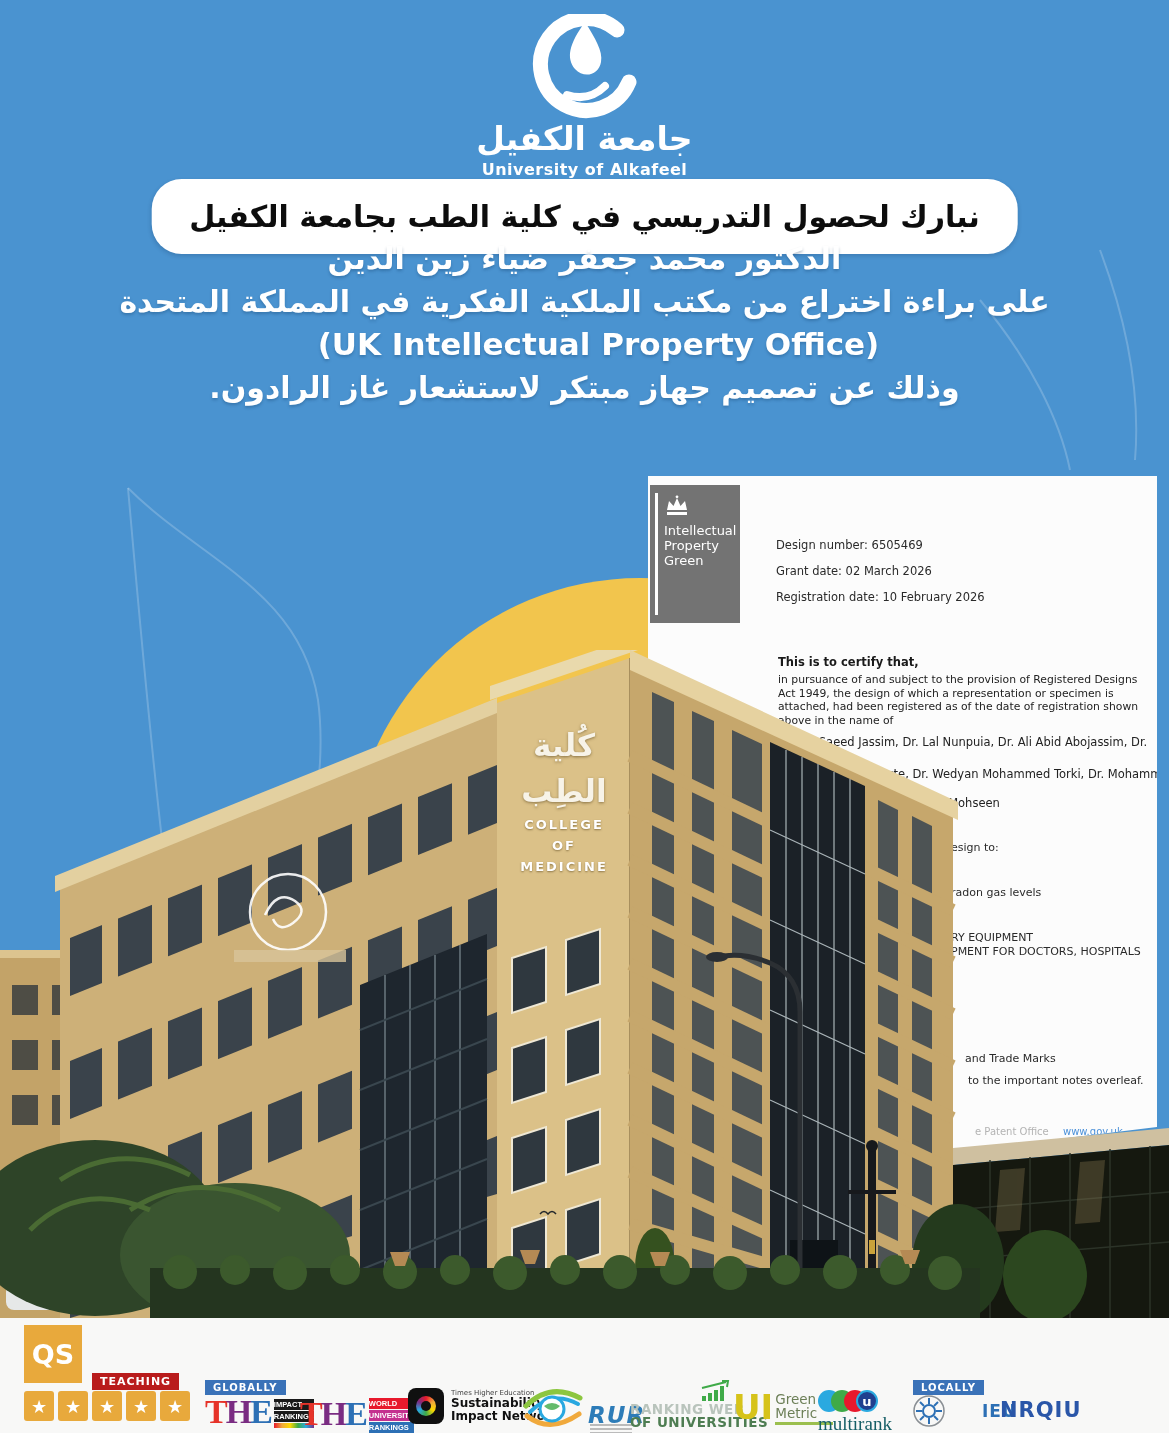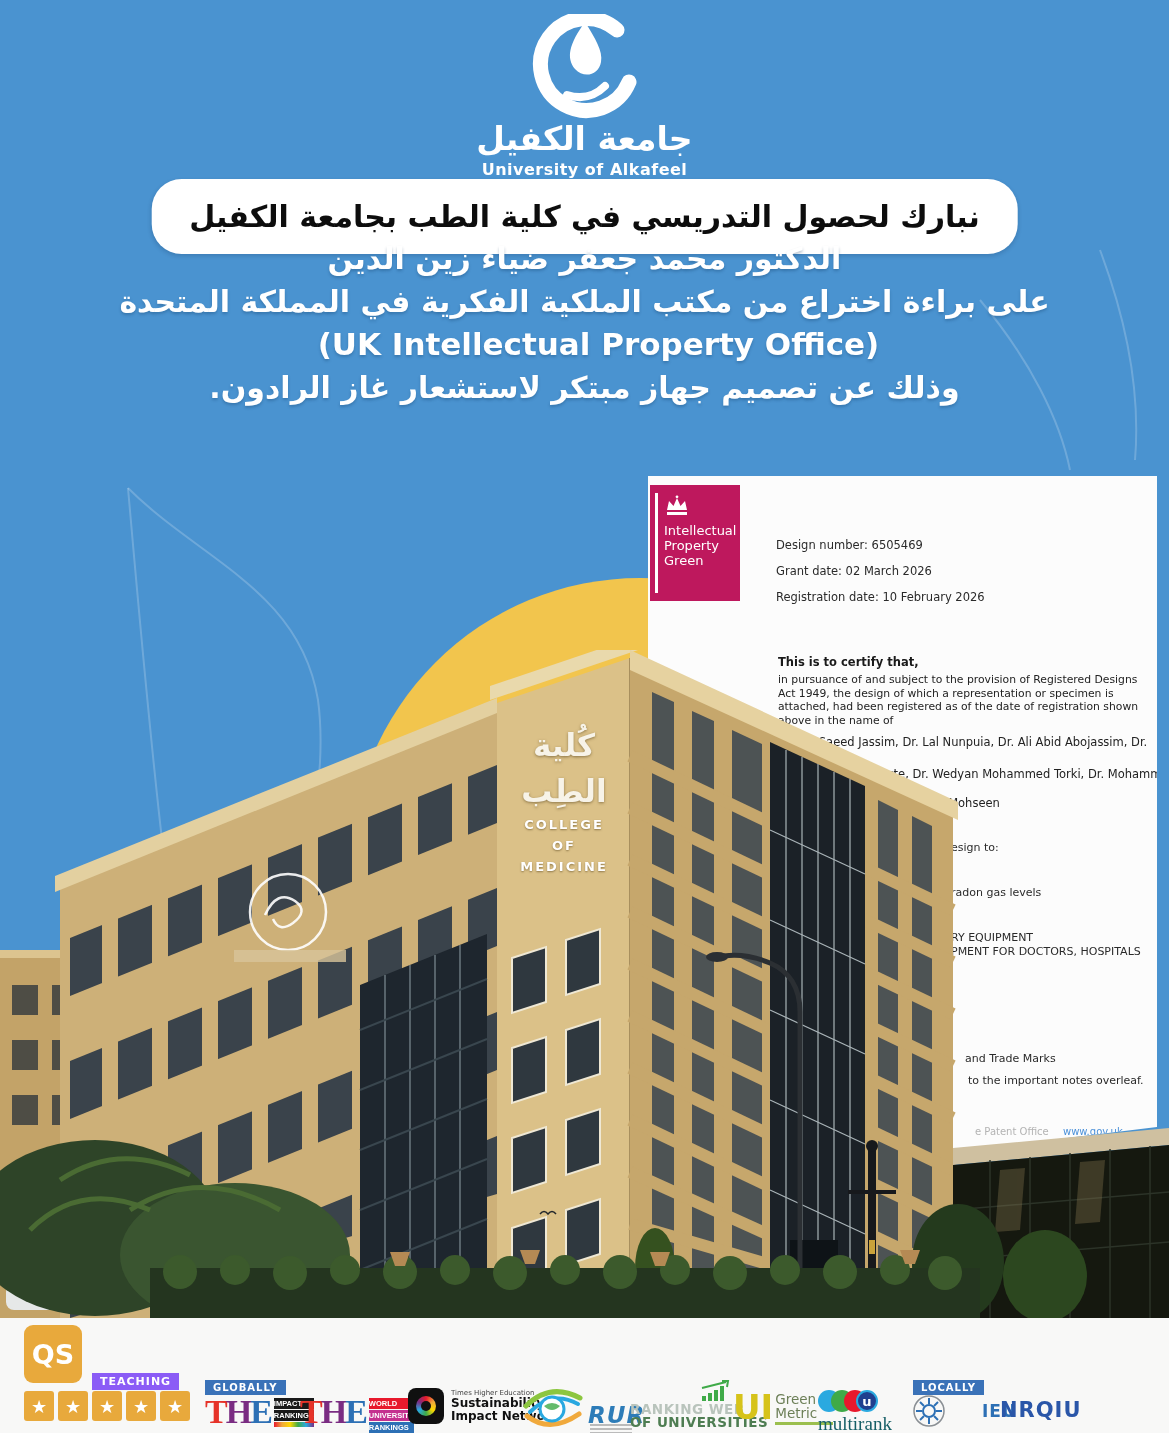--- a/index.html
+++ b/index.html
@@ -32,21 +32,21 @@
   
   .sun{position:absolute;left:350px;top:578px;width:580px;height:580px;border-radius:50%;
     background:#f2c54d;z-index:1;}
   
   .certificate{
     position:absolute;left:648px;top:476px;width:509px;height:700px;z-index:2;
     background:#fcfcfc;color:#222;
     clip-path:polygon(0 0,100% 0,100% 93%,55% 97%,0 100%);
     box-shadow:2px 3px 8px rgba(0,30,60,.25);
   }
-  .ipo-box{position:absolute;left:2px;top:9px;width:90px;height:116px;background:#be185d;}
+  .ipo-box{position:absolute;left:2px;top:9px;width:90px;height:138px;background:#737373;}
   .ipo-box::before{content:"";position:absolute;left:5px;top:8px;bottom:8px;width:3px;background:#fff;}
   .ipo-crown{position:absolute;left:14px;top:10px;}
   .ipo-text{position:absolute;left:14px;top:38px;color:#fff;font-size:13px;line-height:15px;font-weight:400;}
   .cert-title{position:absolute;left:128px;top:22px;width:370px;font-size:17px;font-weight:700;color:#111;}
   .cert-meta{position:absolute;left:128px;font-size:11.5px;color:#2a2a2a;}
   .m1{top:62px;} .m2{top:88px;} .m3{top:114px;}
   .cert-certify{position:absolute;left:130px;top:179px;font-size:11.5px;font-weight:700;color:#1a1a1a;}
   .cert-body{position:absolute;left:130px;top:197px;width:368px;font-size:10.8px;line-height:13.5px;color:#222;}
   .cert-names1{position:absolute;left:132px;top:259px;font-size:11.5px;color:#222;white-space:nowrap;}
   .cert-names2{position:absolute;left:170px;top:291px;font-size:11.5px;color:#222;white-space:nowrap;}
@@ -64,29 +64,29 @@
   .building{position:absolute;left:0;top:650px;z-index:3;}
   .sign{position:absolute;left:503px;top:722px;width:122px;z-index:4;text-align:center;color:#fff;}
   .sign .ar{font-size:31px;font-weight:700;line-height:46px;color:#f7f3e8;
     text-shadow:0 1px 3px rgba(90,70,30,.6);direction:rtl;}
   .sign .en{font-size:13px;font-weight:700;letter-spacing:2px;line-height:21px;
     text-shadow:0 1px 2px rgba(90,70,30,.6);}
   
   .footer{position:absolute;left:0;top:1318px;width:1169px;height:115px;background:#f8f8f7;z-index:5;}
   .fitem{position:absolute;}
   .qs-square{left:24px;top:7px;width:58px;height:58px;background:#e8a93c;color:#fff;
-    font-size:27px;font-weight:700;display:flex;align-items:center;justify-content:center;border-radius:9px;}
-  .teaching{left:92px;top:55px;background:#8b5cf6;color:#fff;font-size:11px;font-weight:700;
+    font-size:27px;font-weight:700;display:flex;align-items:center;justify-content:center;border-radius:0;}
+  .teaching{left:92px;top:55px;background:#b91c1c;color:#fff;font-size:11px;font-weight:700;
     letter-spacing:1px;padding:2px 8px;}
   .stars{left:24px;top:73px;display:flex;gap:4px;}
   .star-sq{width:30px;height:30px;background:#e8a93c;border-radius:3px;color:#fff;
     display:flex;align-items:center;justify-content:center;font-size:18px;}
   .pill-label{background:#3a72b8;color:#fff;font-size:10px;font-weight:700;letter-spacing:1px;padding:2px 8px;}
   .globally{left:205px;top:62px;} .locally{left:913px;top:62px;}
-  .the-block{display:flex;align-items:flex-start;gap:3px;font-family:"Liberation Serif",serif;}
+  .the-block{display:flex;align-items:center;gap:3px;font-family:"Liberation Serif",serif;}
   .the-impact{left:205px;top:77px;} .the-world{left:300px;top:77px;}
   .the-word{font-size:34px;font-weight:700;line-height:34px;letter-spacing:-2px;}
   .the-word .t{color:#e63329;} .the-word .h{color:#7a2c82;} .the-word .e{color:#2d70b5;}
   .the-col{display:flex;flex-direction:column;gap:1px;margin-top:3px;font-family:"Liberation Sans",sans-serif;}
   .the-col span{font-size:7.5px;font-weight:700;color:#fff;padding:1px 0;white-space:nowrap;}
   .impact-bg{background:#1a1a1a;}
   .w-red{background:#e8192c;} .w-mag{background:#c4308f;} .w-blue{background:#2d70b5;}
   .rainbow{height:5px;background:linear-gradient(90deg,#e8192c,#f0a93c,#ffd800,#3faa48,#2aa9e0,#7a2c82);}
   .sustain{left:408px;top:70px;display:flex;gap:7px;align-items:center;}
   .sus-icon{width:36px;height:36px;background:#101010;border-radius:8px;display:flex;align-items:center;justify-content:center;}

